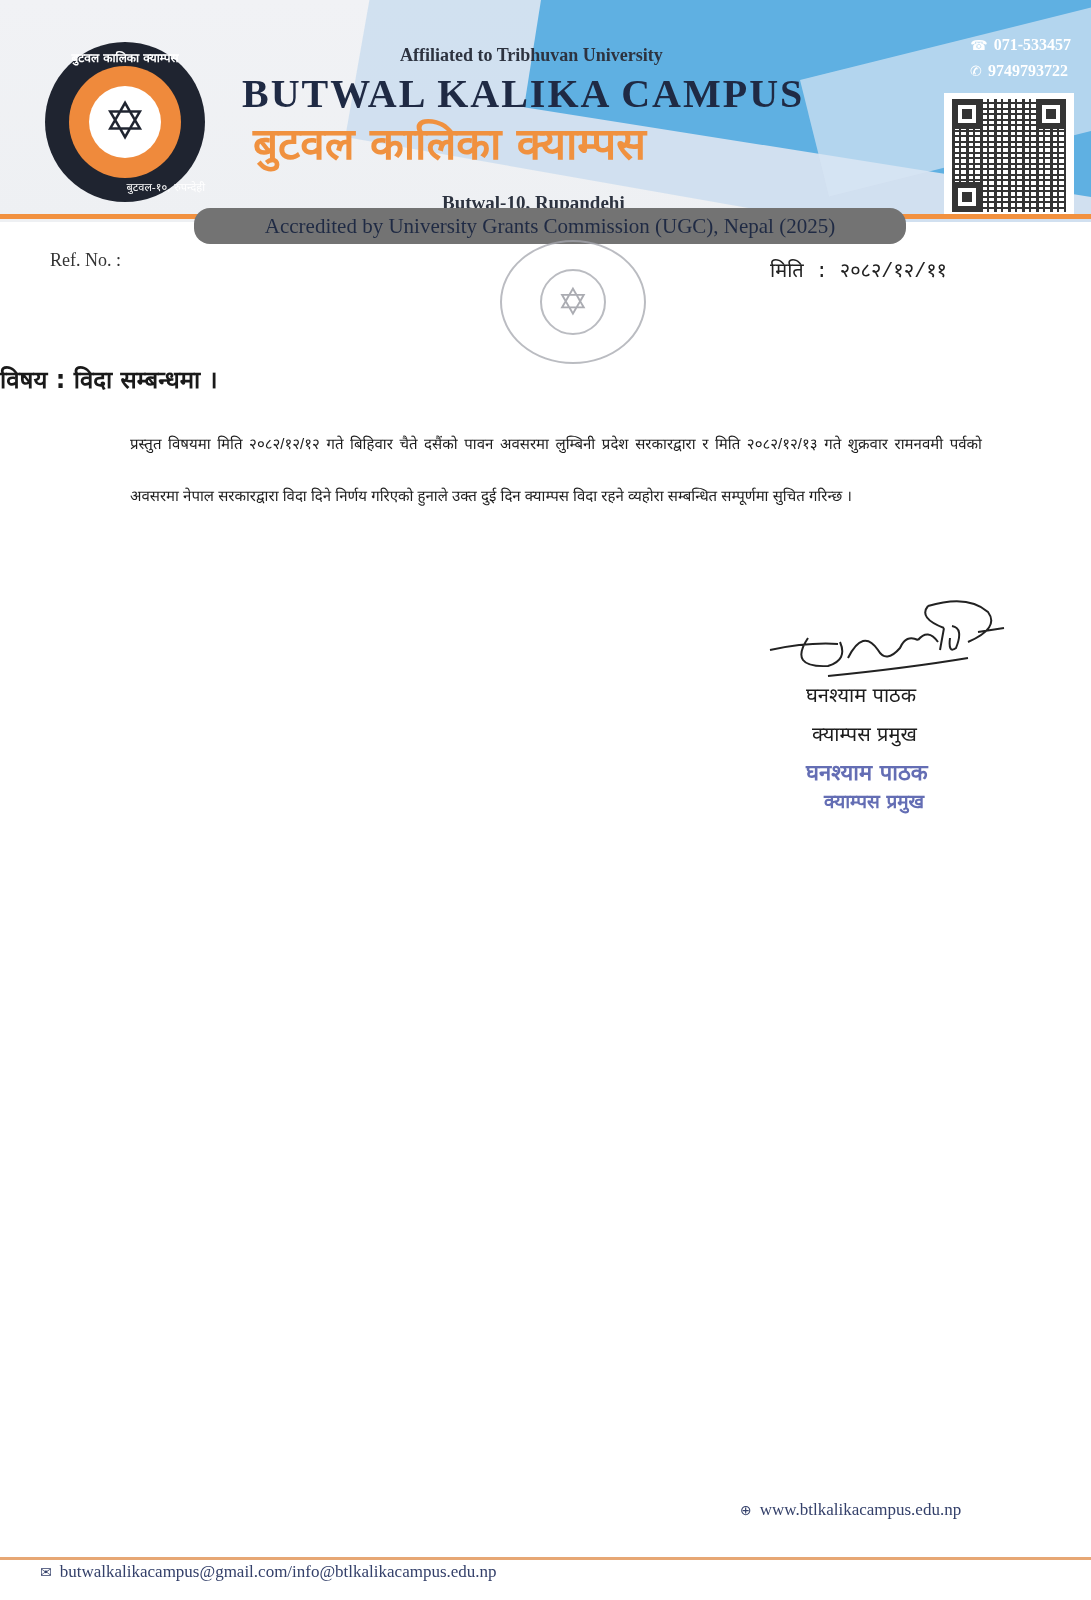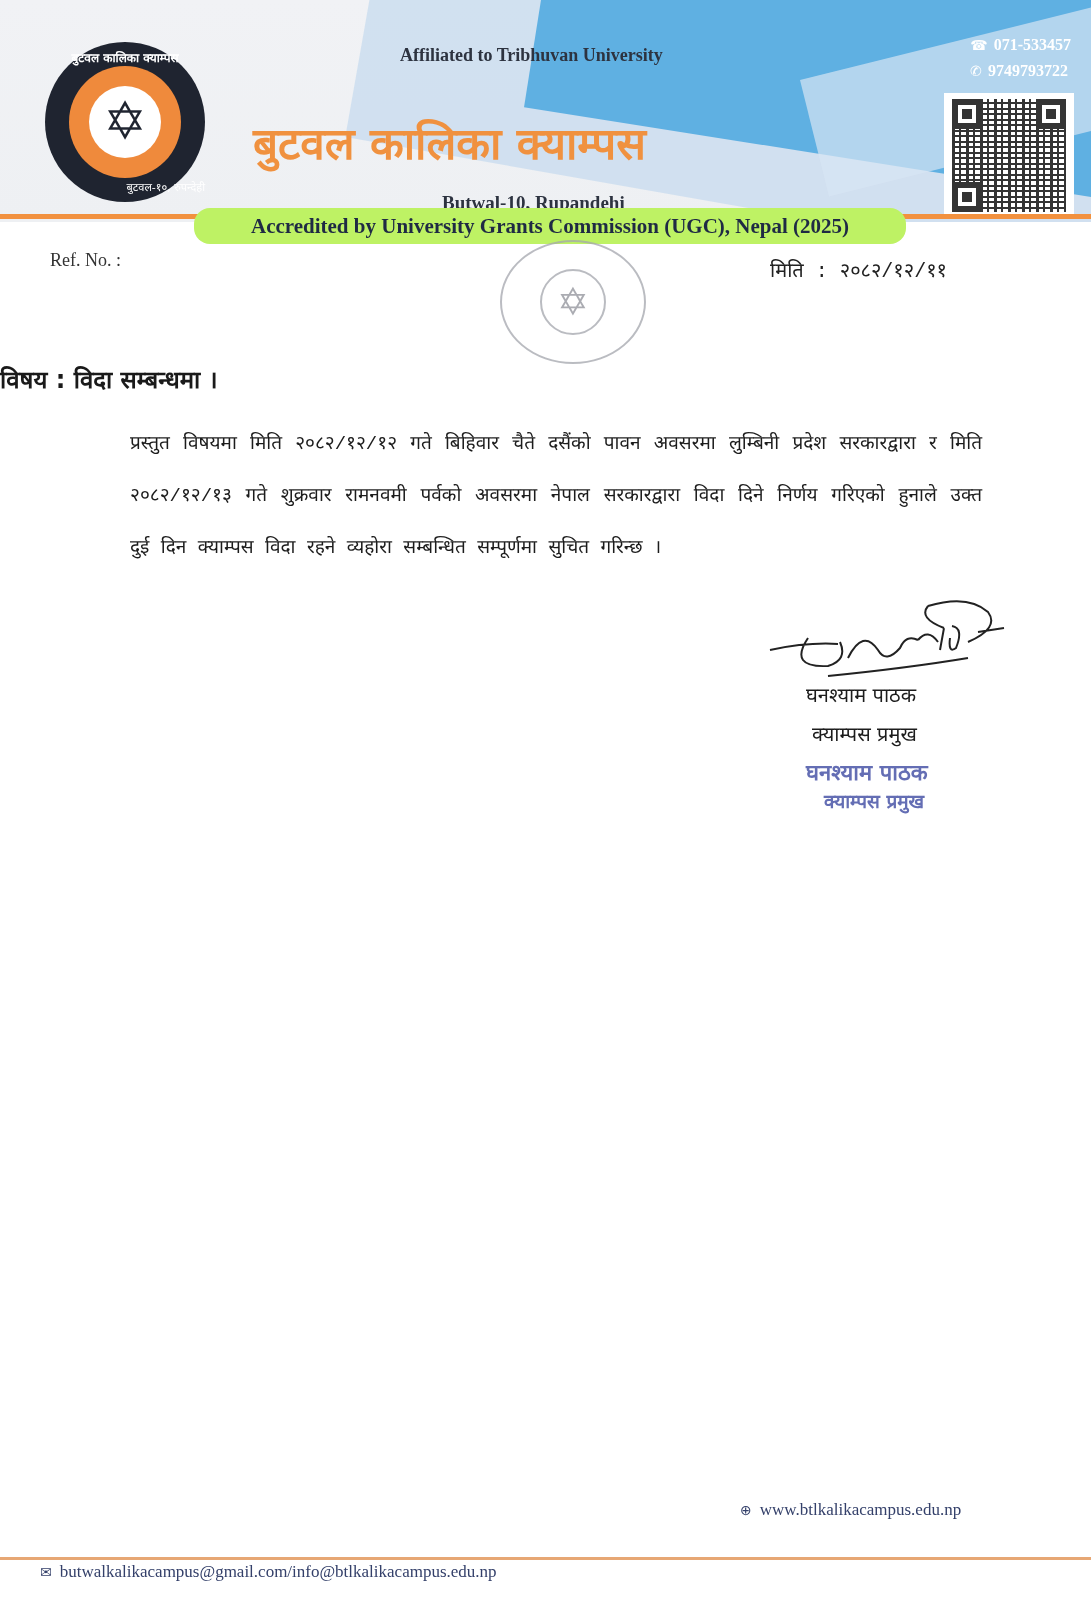--- a/index.html
+++ b/index.html
@@ -83,22 +83,22 @@
   }
   .qr-finder {
     position: absolute; width: 30px; height: 30px; border: 6px solid #111; background: #fff;
   }
   .qr-finder::after {
     content: ""; position: absolute; left: 4px; top: 4px; width: 10px; height: 10px; background: #111;
   }
 
   .accred {
     position: absolute; left: 194px; top: 208px; width: 712px; height: 36px;
-    background: #bef264; border-radius: 16px;
-    font-size: 21px; font-weight: bold; color: #1f2a44;
+    background: #737373; border-radius: 16px;
+    font-size: 21px; font-weight: normal; color: #1f2a44;
     display: flex; align-items: center; justify-content: center;
   }
 
   
   .ref { position: absolute; left: 50px; top: 250px; font-size: 18px; color: #333; }
   .date { position: absolute; left: 770px; top: 256px; font-family: Liberation Mono, monospace; font-size: 20px; color: #222; }
 
   .stamp {
     position: absolute; left: 500px; top: 240px; width: 146px; height: 124px; border-radius: 50%;
     border: 2px solid #a4a6ad; opacity: .75;
@@ -110,21 +110,21 @@
   }
   .stamp-star { font-size: 38px; color: #8f9199; line-height: 1; }
 
   
   .subject {
     position: absolute; left: 0; top: 362px; width: 1091px; text-align: left;
     font-family: "DejaVu Sans", sans-serif; font-size: 24px; font-weight: bold; color: #1a1a1a;
   }
   .body-text {
     position: absolute; left: 130px; top: 418px; width: 852px;
-    font-family: Liberation Mono, monospace; font-size: 19px; line-height: 52px;
+    font-family: Liberation Sans, sans-serif; font-size: 15px; line-height: 52px;
     color: #1c1c1c; text-align: justify; text-align-last: left;
   }
 
   
   .signature-svg { position: absolute; left: 768px; top: 598px; width: 245px; height: 90px; }
   .signer-name { position: absolute; left: 806px; top: 681px; font-family: "DejaVu Sans", sans-serif; font-size: 20px; color: #1c1c1c; }
   .signer-title { position: absolute; left: 812px; top: 720px; font-family: "DejaVu Sans", sans-serif; font-size: 20px; color: #1c1c1c; }
   .seal-name { position: absolute; left: 806px; top: 756px; font-family: "DejaVu Sans", sans-serif; font-size: 22px; font-weight: bold; color: #4a55a8; opacity: .85; }
   .seal-title { position: absolute; left: 824px; top: 788px; font-family: "DejaVu Sans", sans-serif; font-size: 19px; font-weight: bold; color: #4a55a8; opacity: .85; }
 
@@ -146,20 +146,21 @@
     <div class="logo-arc-top">बुटवल कालिका क्याम्पस</div>
     <div class="logo-ring">
       <div class="logo-inner">
         <span class="logo-star">✡</span>
       </div>
     </div>
     <div class="logo-arc-bottom">बुटवल-१०, रुपन्देही</div>
   </div>
 
   <div class="lh-affiliated">Affiliated to Tribhuvan University</div>
+  <div class="lh-name-en">BUTWAL KALIKA CAMPUS</div>
   <div class="lh-name-np">बुटवल कालिका क्याम्पस</div>
   <div class="lh-address">Butwal-10, Rupandehi</div>
 
   <div class="lh-phones">
     <div>
       <span class="ico">☎</span><span>071-533457</span>
     </div>
     <div>
       <span class="ico">✆</span><span>9749793722</span>
     </div>

